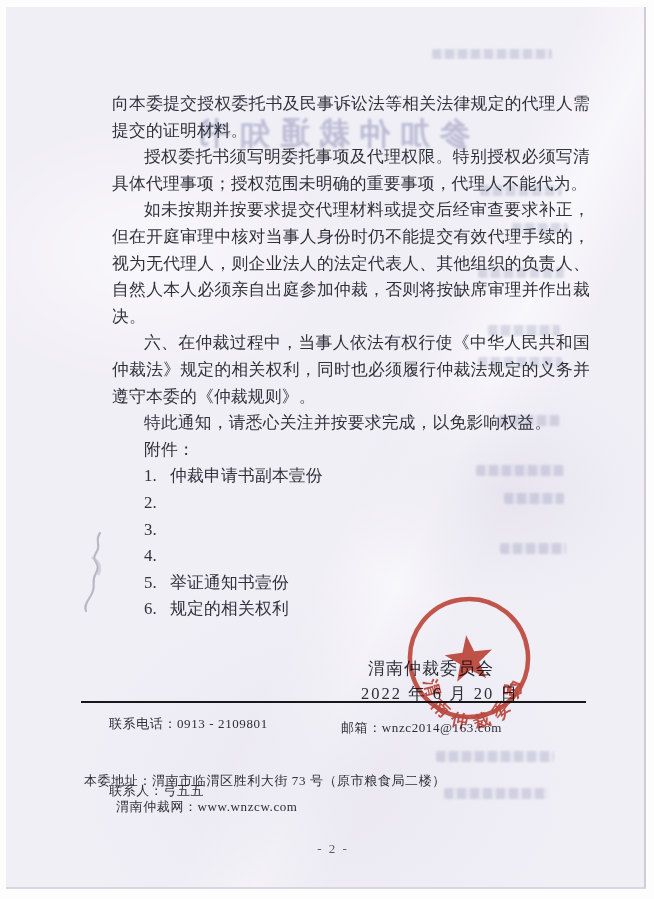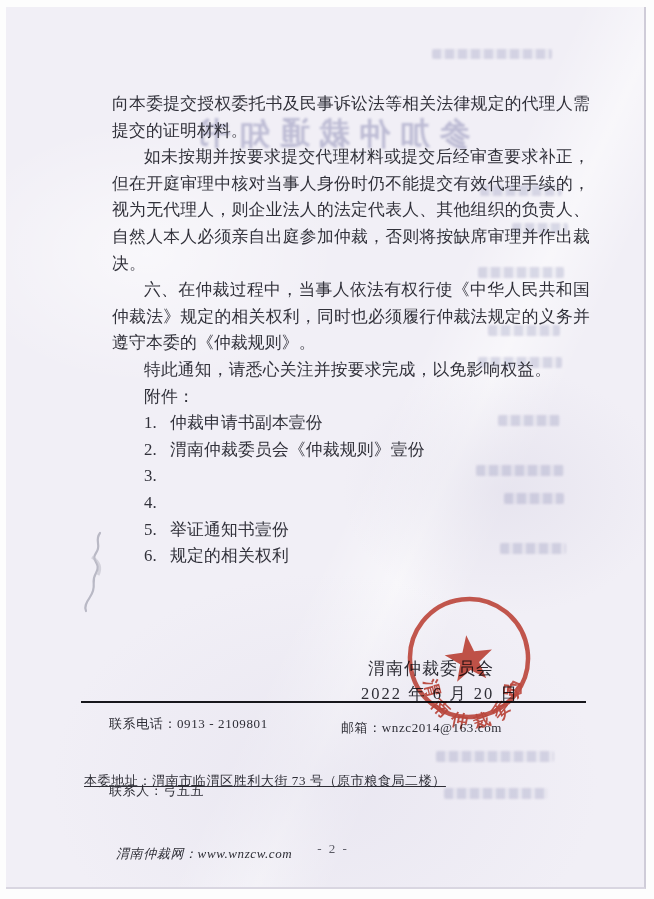--- a/index.html
+++ b/index.html
@@ -32,22 +32,22 @@
   .sig-org{position:absolute;left:355px;top:650px;width:140px;text-align:center;
          font-size:17px;letter-spacing:1px;color:#2e2e36;}
   .sig-date{position:absolute;left:355px;top:676px;width:145px;text-align:center;
          font-size:16.5px;letter-spacing:2px;color:#2e2e36;white-space:nowrap;}
   .rule{position:absolute;left:75px;top:694px;width:505px;height:2px;background:#17171c;}
   
   .f{position:absolute;font-size:13px;letter-spacing:.6px;color:#2d2d35;white-space:nowrap;}
   .f-phone{left:103px;top:708px;}
   .f-email{left:335px;top:705px;font-family:"Liberation Serif","DejaVu Serif",serif;margin-top:7px;}
   .f-contact{left:103px;top:775px;}
-  .f-address{left:78px;top:765px;text-decoration:underline;}
-  .f-website{left:110px;top:838px;font-style:italic;}
+  .f-address{left:78px;top:765px;}
+  .f-website{left:110px;top:791px;}
   .pagenum{position:absolute;left:0;top:834px;width:654px;text-align:center;
          font-size:13px;color:#5a5a64;letter-spacing:2px;}
   
   .seal{position:absolute;left:392px;top:580px;width:142px;height:142px;
         mix-blend-mode:multiply;opacity:.9;transform:rotate(-7deg);}
   
   .smudge{position:absolute;left:66px;top:520px;filter:blur(.4px);opacity:.55;}
 </style>
 </head>
 <body>
@@ -70,32 +70,32 @@
     <div class="ghost-bar" style="left:430px;top:744px;width:118px;height:11px;"></div>
     <div class="ghost-bar" style="left:438px;top:781px;width:104px;height:11px;"></div>
 
     <svg class="smudge" width="44" height="86" viewBox="0 0 44 86">
       <path d="M28,6 C22,14 30,18 24,26 C18,34 30,36 24,46 C18,56 26,58 18,70 C14,76 12,80 14,84" fill="none" stroke="#8d8d9e" stroke-width="2.2" stroke-linecap="round"></path>
       <path d="M20,30 C26,34 30,40 26,48" fill="none" stroke="#9a9aa8" stroke-width="3" opacity=".6"></path>
     </svg>
 
     <div class="bodytext">
       <p class="noindent">向本委提交授权委托书及民事诉讼法等相关法律规定的代理人需提交的证明材料。</p>
+      <p>授权委托书须写明委托事项及代理权限。特别授权必须写清具体代理事项；授权范围未明确的重要事项，代理人不能代为。</p>
       <p>如未按期并按要求提交代理材料或提交后经审查要求补正，但在开庭审理中核对当事人身份时仍不能提交有效代理手续的，视为无代理人，则企业法人的法定代表人、其他组织的负责人、自然人本人必须亲自出庭参加仲裁，否则将按缺席审理并作出裁决。</p>
       <p>六、在仲裁过程中，当事人依法有权行使《中华人民共和国仲裁法》规定的相关权利，同时也必须履行仲裁法规定的义务并遵守本委的《仲裁规则》。</p>
       <p>特此通知，请悉心关注并按要求完成，以免影响权益。</p>
       <p>附件：</p>
       <ul class="attachments">
         <li>
           <span class="num">1.</span>
           <span>仲裁申请书副本壹份</span>
         </li>
         <li>
           <span class="num">2.</span>
-          <span>渭南仲裁委员会《仲裁规则》壹份</span>
         </li>
         <li>
           <span class="num">3.</span>
         </li>
         <li>
           <span class="num">4.</span>
         </li>
         <li>
           <span class="num">5.</span>
           <span>举证通知书壹份</span>

